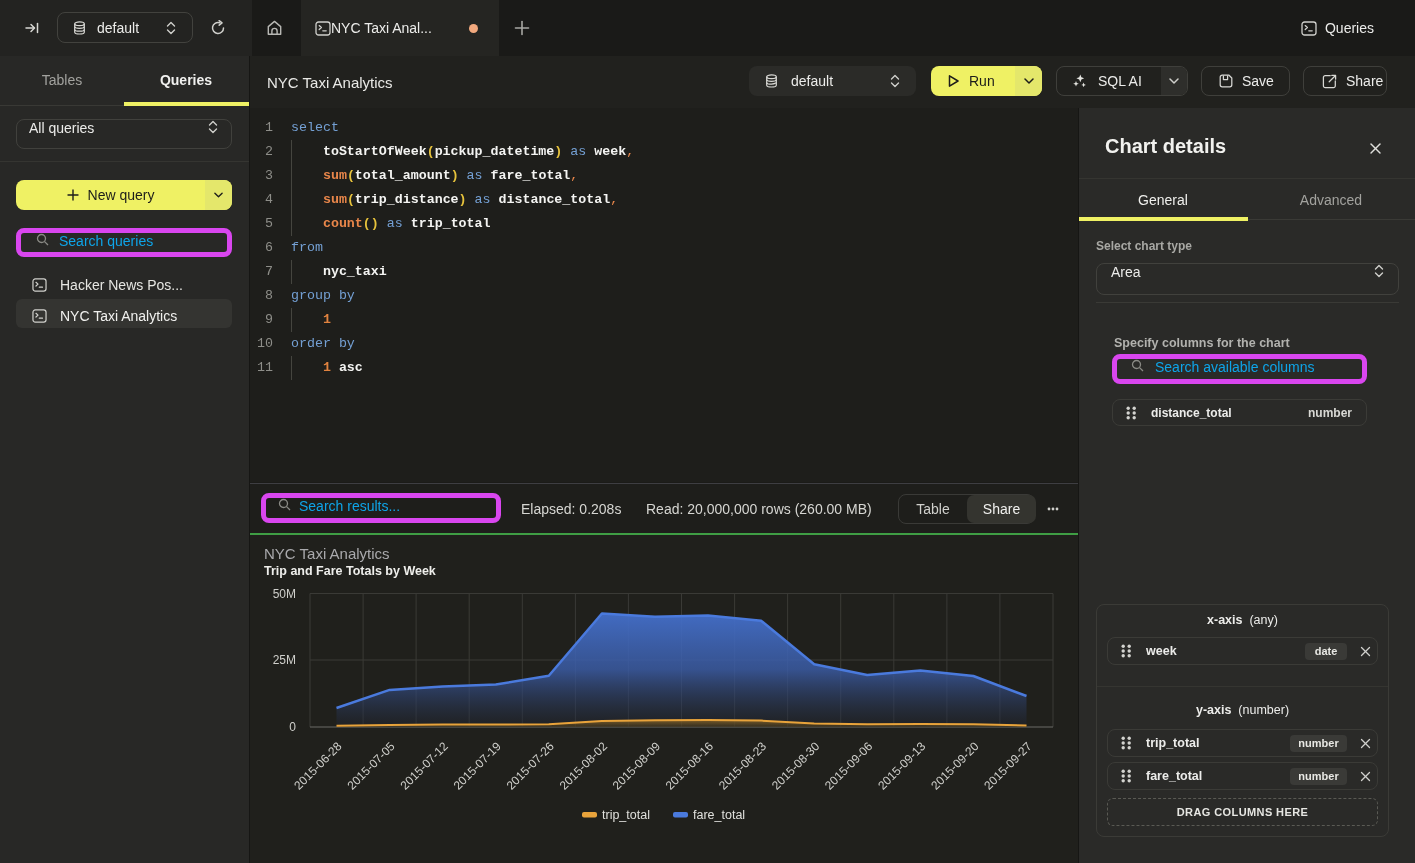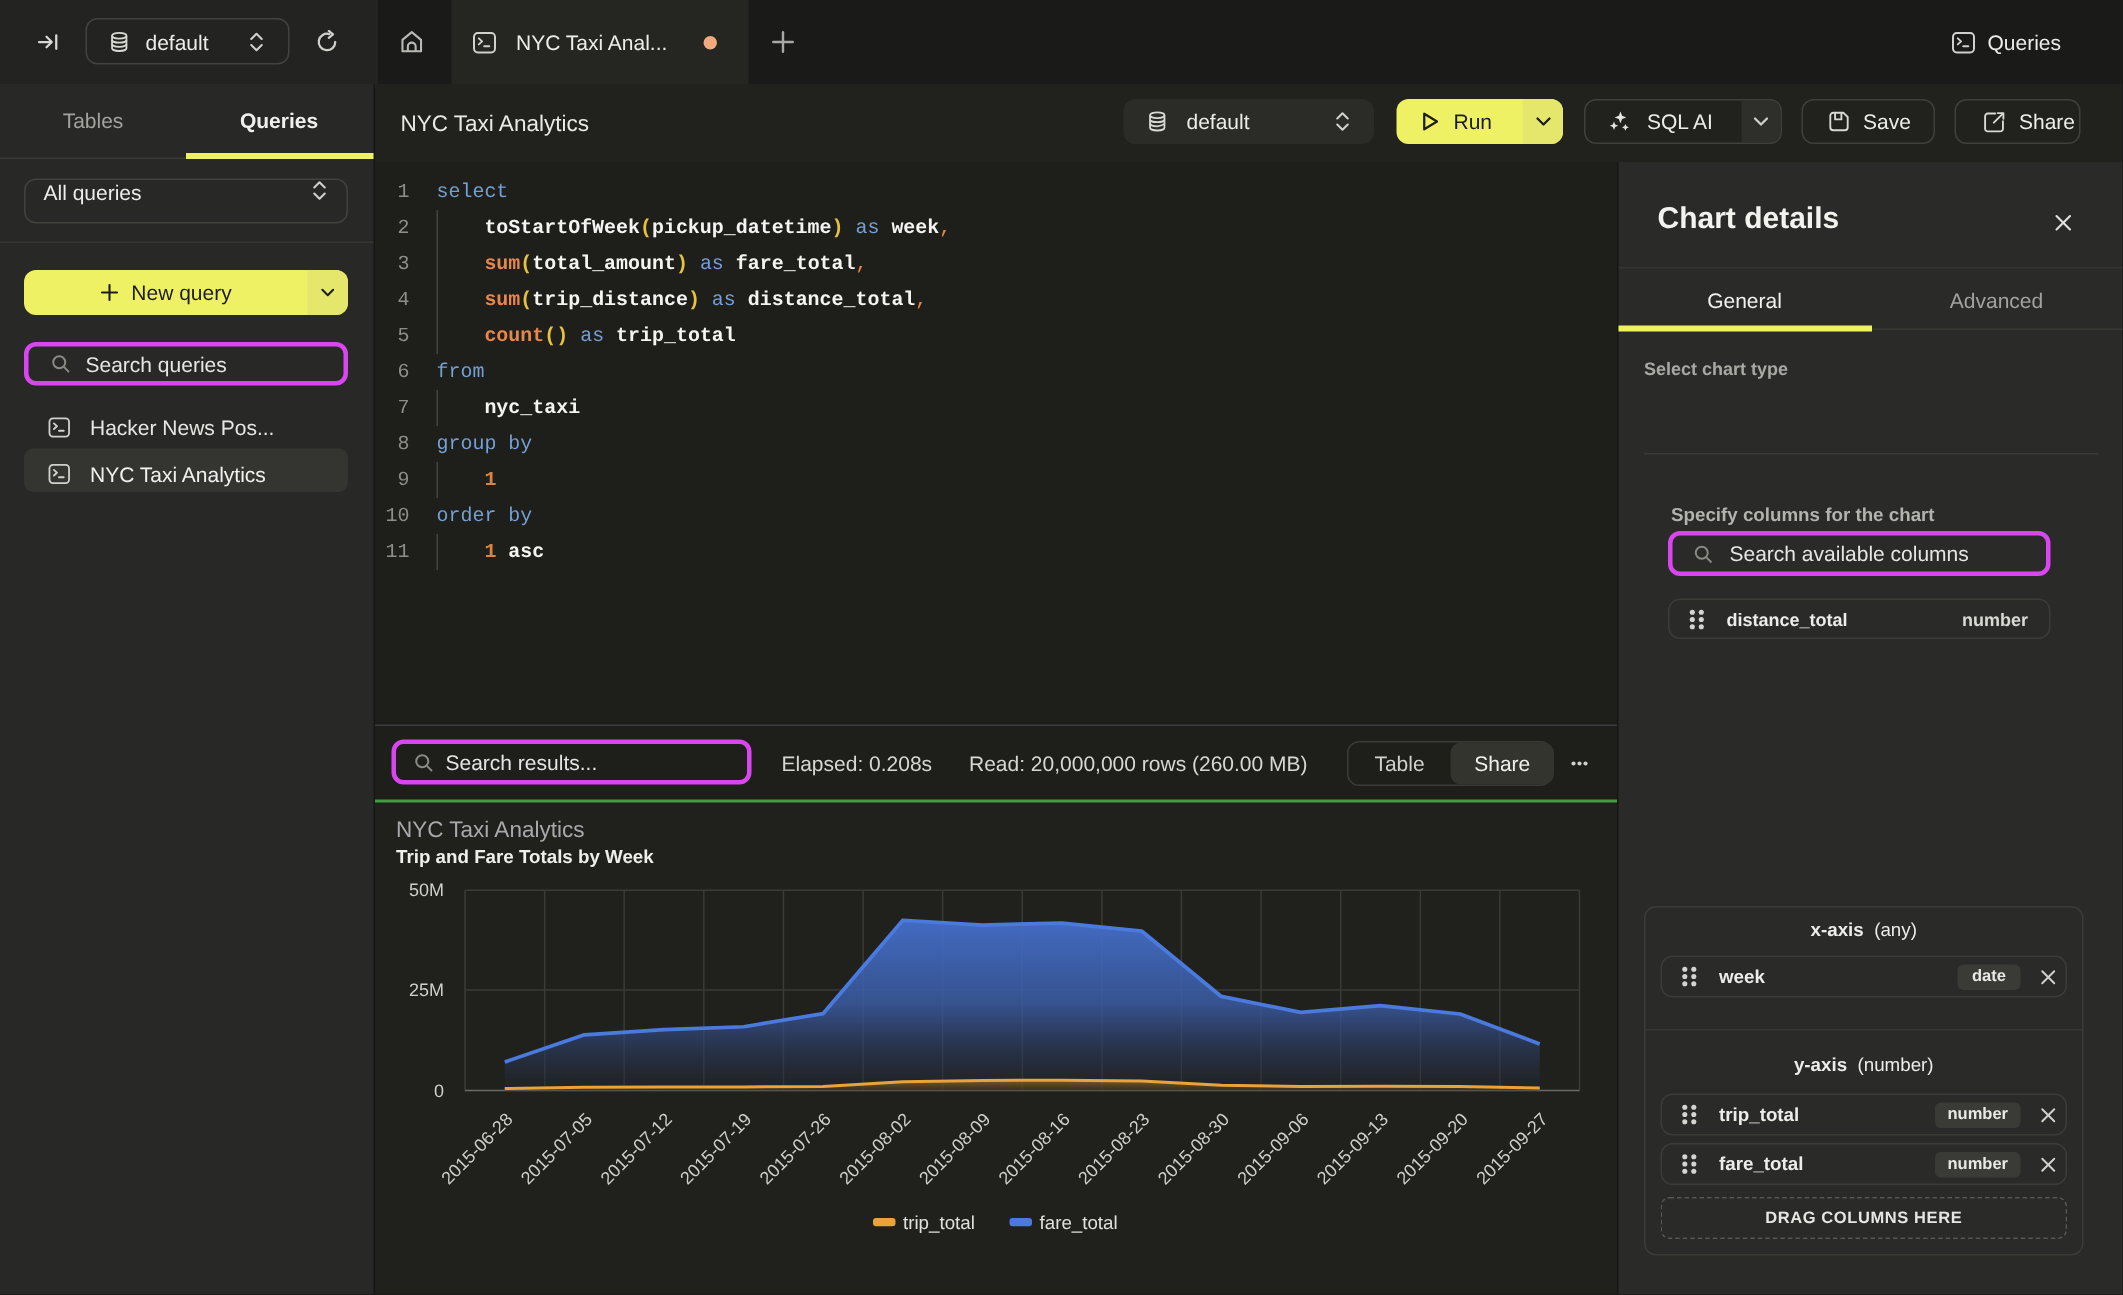--- a/index.html
+++ b/index.html
@@ -21,21 +21,21 @@
   
   #toolbar { left:250px; top:56px; width:1165px; height:52px; background:#21211e; }
   .btn { position:absolute; top:10px; height:30px; border-radius:8px; display:flex; align-items:center; font-size:14px; }
   .bordered { border:1px solid #3f3f3b; }
 
   
   #sidebar { left:0; top:56px; width:250px; height:807px; background:#282826; border-right:1px solid #161614; }
   #sidetabs { position:absolute; left:0; top:0; width:249px; height:50px; border-bottom:1px solid #393935; }
   #sidetabs .t { position:absolute; top:0; height:48px; width:124px; display:flex; align-items:center; justify-content:center; font-size:14px; }
   #yellowbar { position:absolute; left:124px; top:46px; width:125px; height:4px; background:#eff164; }
-  .input { border:3px solid #d946ef; border-radius:8px; display:flex; align-items:center; color:#e5e5e5; font-size:14px; }
+  .input { border:5px solid #d946ef; border-radius:8px; display:flex; color:#0ea5e9; font-size:14px; }
   .select { border:1px solid #41413d; border-radius:8px; display:flex; align-items:flex-start; font-size:14px; color:#ececea; }
 
   
   #editor { left:250px; top:108px; width:828px; height:374px; background:#1e1e1b; font-family:"Liberation Mono",monospace; font-size:13.3px; }
   .cl { position:absolute; left:0; height:24px; line-height:24px; white-space:pre; }
   .ln { position:absolute; width:23px; text-align:right; color:#8e8e89; height:24px; line-height:24px; }
   .k { color:#74a0d4; }
   .f { color:#e8864a; font-weight:bold; }
   .p { color:#e7c33c; font-weight:bold; }
   .i { color:#f4f4f2; font-weight:bold; }
@@ -87,21 +87,21 @@
   <svg class="abs" style="left:14px;top:20px" width="17" height="16" viewBox="0 0 17 16" fill="none" stroke="#b8b8b4" stroke-width="1.4" stroke-linejoin="round">
     <path d="M2.3 14.2 V6.6 L8.5 1.4 L14.7 6.6 V14.2 Z"></path>
     <path d="M5.9 14.2 V11 A2.6 2.6 0 0 1 11.1 11 V14.2"></path>
   </svg>
   <div class="abs" id="activetab">
     <svg style="margin-left:14px" width="16" height="15" viewBox="0 0 16 15" fill="none" stroke="#d0d0cc" stroke-width="1.3" stroke-linejoin="round" stroke-linecap="round">
       <rect x="1" y="1" width="14" height="13" rx="2.5"></rect>
       <polyline points="4.2,4.6 6.4,6.6 4.2,8.6"></polyline>
         <line x1="7.8" y1="9.8" x2="11.2" y2="9.8"></line>
     </svg>
-    <div id="tabtitle" style="margin-left:13px">NYC Taxi Anal...</div>
+    <div id="tabtitle" style="">NYC Taxi Anal...</div>
     <div style="position:absolute;left:168px;top:24px;width:9px;height:9px;border-radius:50%;background:#f2a97e"></div>
   </div>
   <svg class="abs" style="left:262px;top:20px" width="16" height="16" viewBox="0 0 16 16" stroke="#a8a8a4" stroke-width="1.6" stroke-linecap="round">
     <line x1="8" y1="1.5" x2="8" y2="14.5"></line>
       <line x1="1.5" y1="8" x2="14.5" y2="8"></line>
   </svg>
   <div class="abs vcent" style="right:41px;top:0;height:56px">
     <svg width="16" height="15" viewBox="0 0 16 15" fill="none" stroke="#d0d0cc" stroke-width="1.3" stroke-linejoin="round" stroke-linecap="round">
       <rect x="1" y="1" width="14" height="13" rx="2.5"></rect>
       <polyline points="4.2,4.6 6.4,6.6 4.2,8.6"></polyline>
@@ -341,20 +341,27 @@
   <svg class="rp" style="left:291px;top:35px" width="11" height="11" viewBox="0 0 11 11" fill="none" stroke="#e0e0dc" stroke-width="1.4" stroke-linecap="round">
     <line x1="1" y1="1" x2="10" y2="10"></line>
       <line x1="10" y1="1" x2="1" y2="10"></line>
   </svg>
   <div class="rp" style="left:0;top:70px;width:336px;height:42px;border-top:1px solid #353531;border-bottom:1px solid #3a3a36">
     <div style="position:absolute;left:0;top:0;width:168px;height:42px;display:flex;align-items:center;justify-content:center;font-size:14px;color:#f0f0ed">General</div>
     <div style="position:absolute;left:168px;top:0;width:168px;height:42px;display:flex;align-items:center;justify-content:center;font-size:14px;color:#a2a29e">Advanced</div>
     <div style="position:absolute;left:0;top:38px;width:169px;height:4px;background:#eff164"></div>
   </div>
   <div class="rp" style="left:17px;top:131px;font-size:12px;font-weight:bold;color:#a8a8a4">Select chart type</div>
+  <div class="rp select" style="left:17px;top:155px;width:303px;height:32px">
+    <div style="margin-left:14px">Area</div>
+    <svg style="position:absolute;right:14px" width="10" height="14" viewBox="0 0 10 14" fill="none" stroke="#cfcfcb" stroke-width="1.4" stroke-linecap="round" stroke-linejoin="round">
+      <polyline points="1.5,5 5,1.5 8.5,5"></polyline>
+        <polyline points="1.5,9 5,12.5 8.5,9"></polyline>
+    </svg>
+  </div>
   <div class="rp" style="left:17px;top:194px;width:303px;height:1px;background:#3a3a36"></div>
   <div class="rp" style="left:35px;top:228px;font-size:12.5px;font-weight:bold;color:#b2b2ae">Specify columns for the chart</div>
   <div class="rp input" style="left:33px;top:246px;width:255px;height:30px;font-size:14px">
     <svg style="margin-left:14px" width="13" height="13" viewBox="0 0 13 13" fill="none" stroke="#8a8a85" stroke-width="1.3">
         <circle cx="5.5" cy="5.5" r="4"></circle>
         <line x1="8.6" y1="8.6" x2="12" y2="12"></line>
       </svg>
     <div style="margin-left:11px">Search available columns</div>
   </div>
   <div class="rp colrow" style="left:33px;top:291px;width:255px;height:27px">

